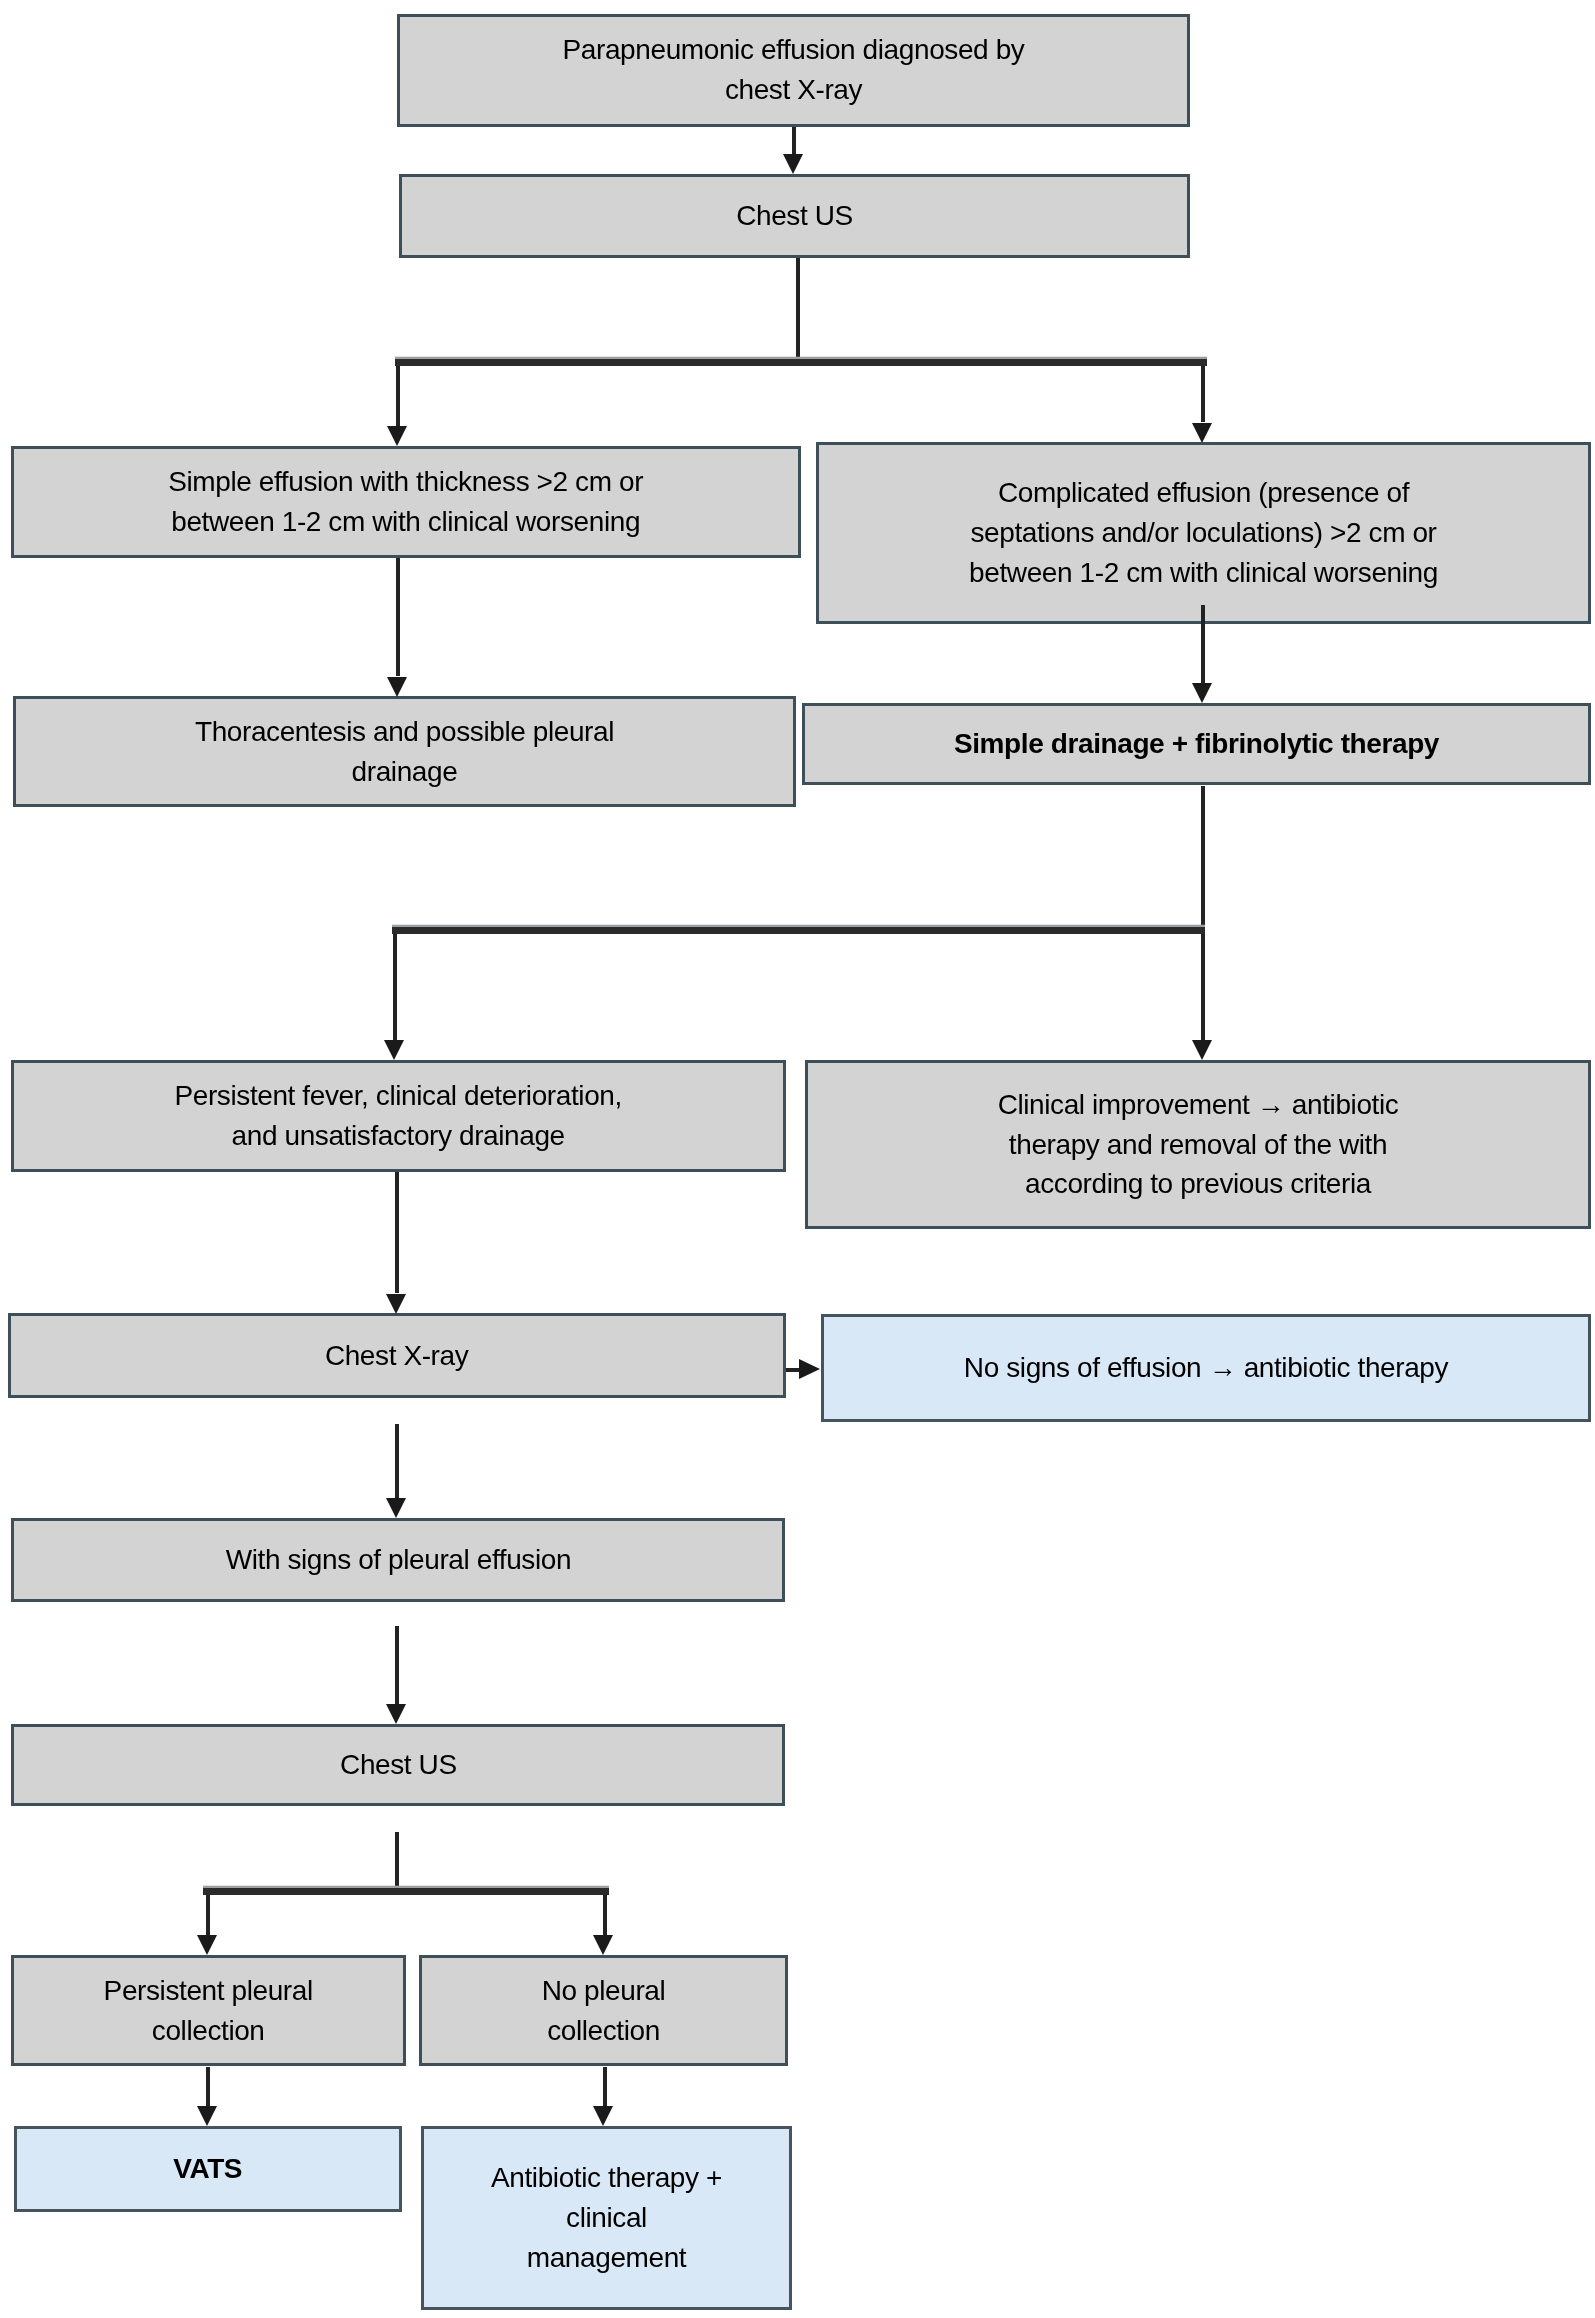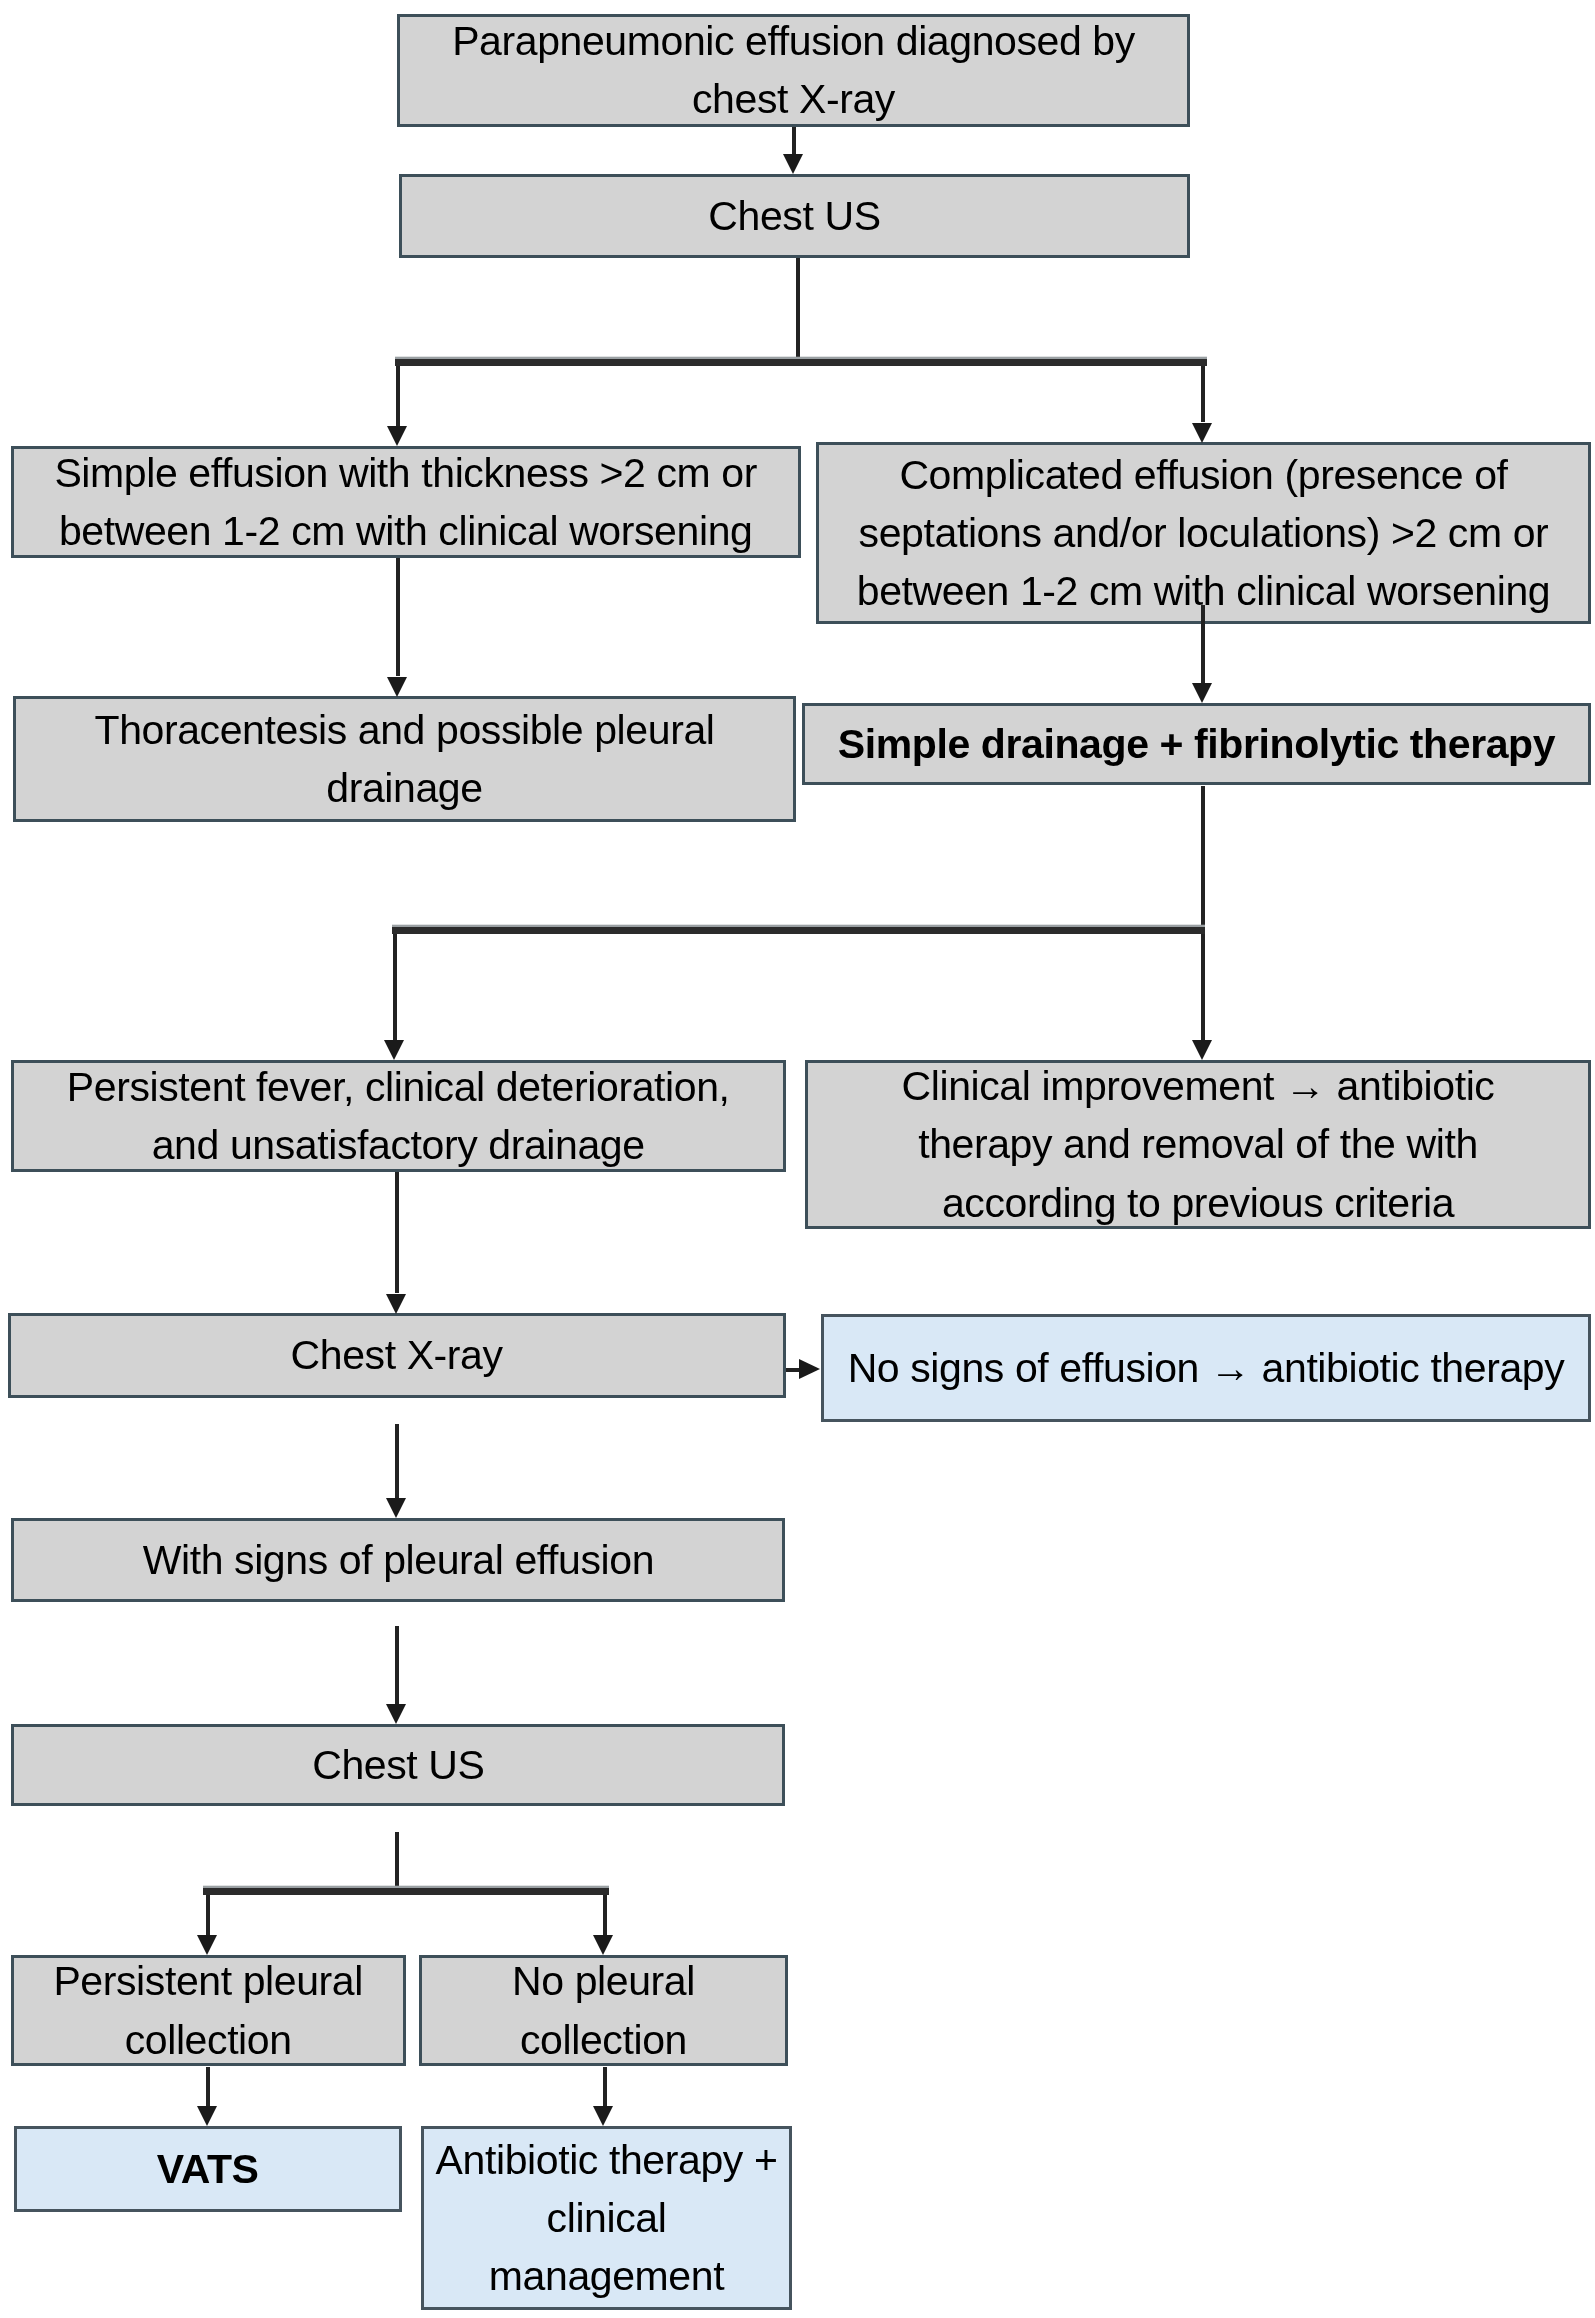--- a/index.html
+++ b/index.html
@@ -9,35 +9,35 @@
     background:#ffffff;
     font-family:"Liberation Sans","DejaVu Sans",sans-serif;
     color:#000;
   }
   .node{
     position:absolute;
     box-sizing:border-box;
     display:flex;align-items:center;justify-content:center;
     text-align:center;
     white-space:pre-line;
-    font-size:41px;
+    font-size:28px;
     line-height:1.42;
     letter-spacing:-0.4px;
     border:3.8px solid #3d4f59;
     background:#d3d3d3;
     padding:3.1px 7.6px;
   }
   .node.blue{background:#d9e8f6;border-color:#46545e;}
   .node.bold{font-weight:bold;}
   
   .n1 {left:397px; top:13.7px;   width:793px;height:113px;}
   .n2 {left:399px; top:174px;  width:791px;height:84px;}
   .n3 {left:10.7px;  top:446px;  width:790px;height:112px;}
   .n4 {left:816px;top:442px;  width:775px;height:182px;}
-  .n5 {left:13px;  top:696px;  width:783px;height:126px;}
+  .n5 {left:13px;  top:696px;  width:783px;height:111px;}
   .n6 {left:802px;top:703px;  width:789px;height:82px;}
   .n7 {left:10.7px;  top:1060px; width:775px;height:112px;}
   .n8 {left:805px;top:1060px; width:786px;height:169px;}
   .n9 {left:7.6px;  top:1313px; width:778px;height:85px;}
   .n10{left:821px;top:1314px; width:770px;height:108px;}
   .n11{left:11.4px;  top:1518px; width:774px;height:84px;}
   .n12{left:11.4px;  top:1724px; width:774px;height:82px;}
   .n13{left:10.7px;  top:1955px; width:395px; height:111px;}
   .n14{left:419px; top:1955px; width:369px; height:111px;}
   .n15{left:13.7px;  top:2126px; width:388px; height:86px;}

